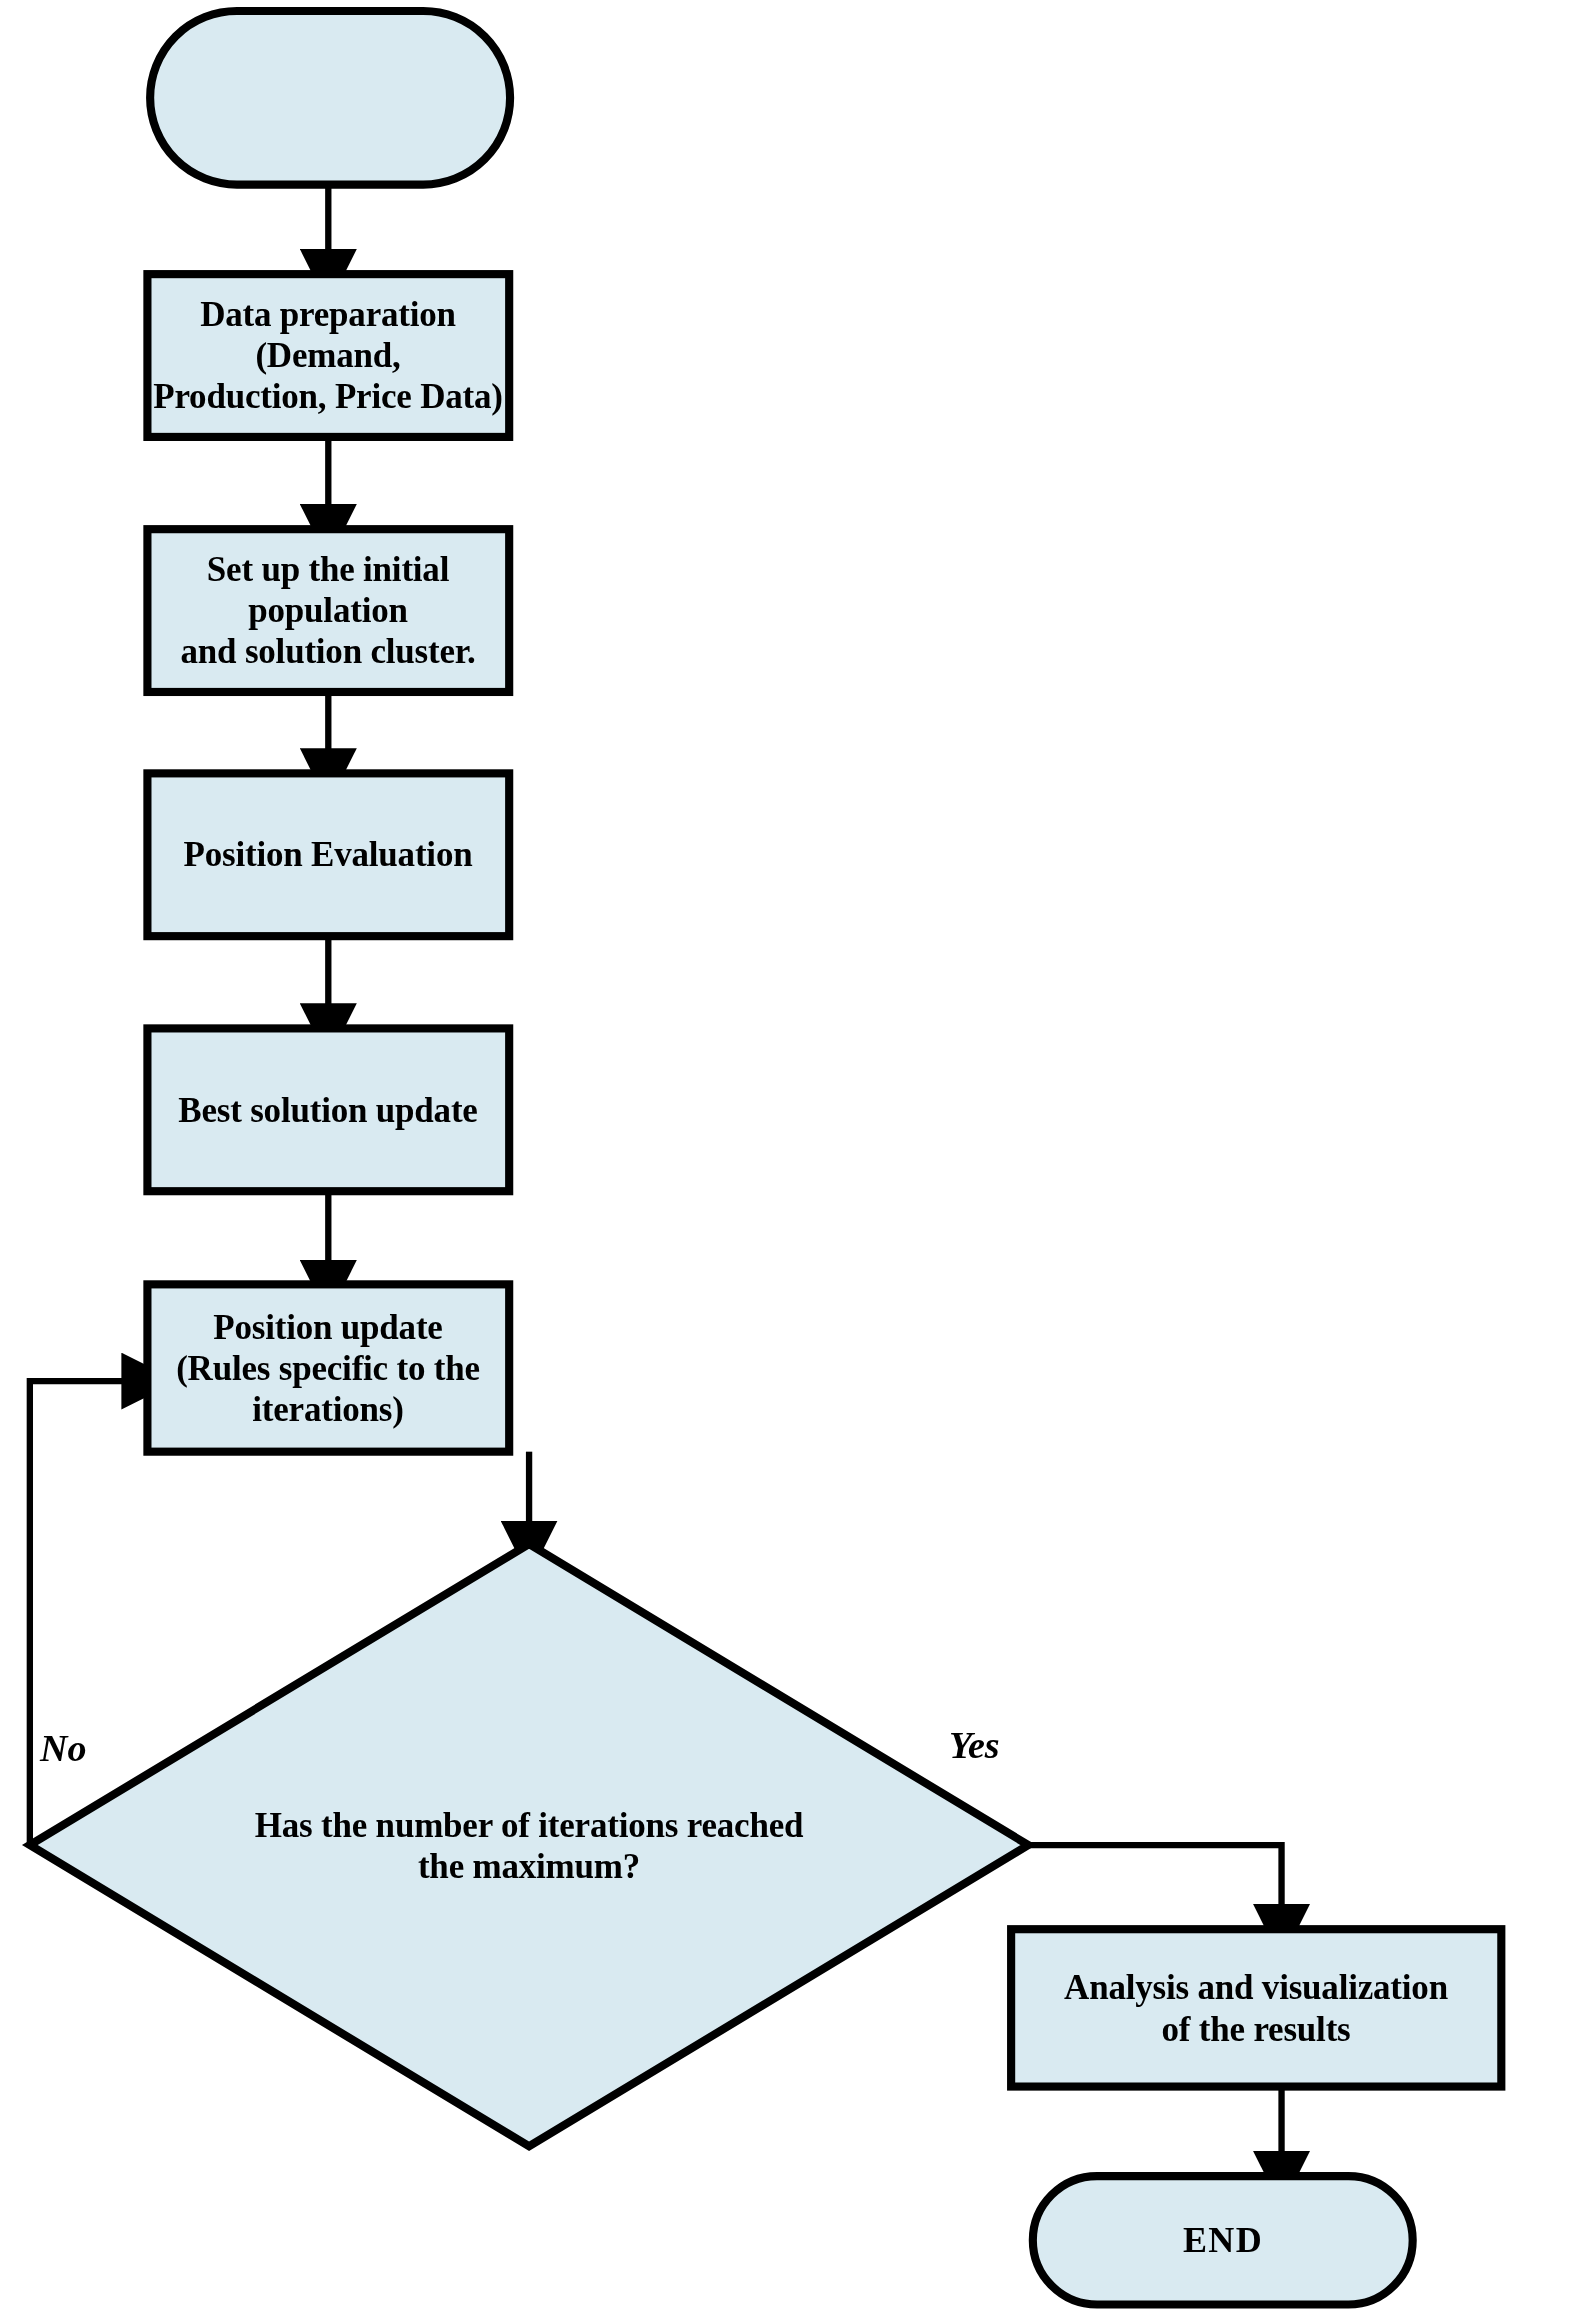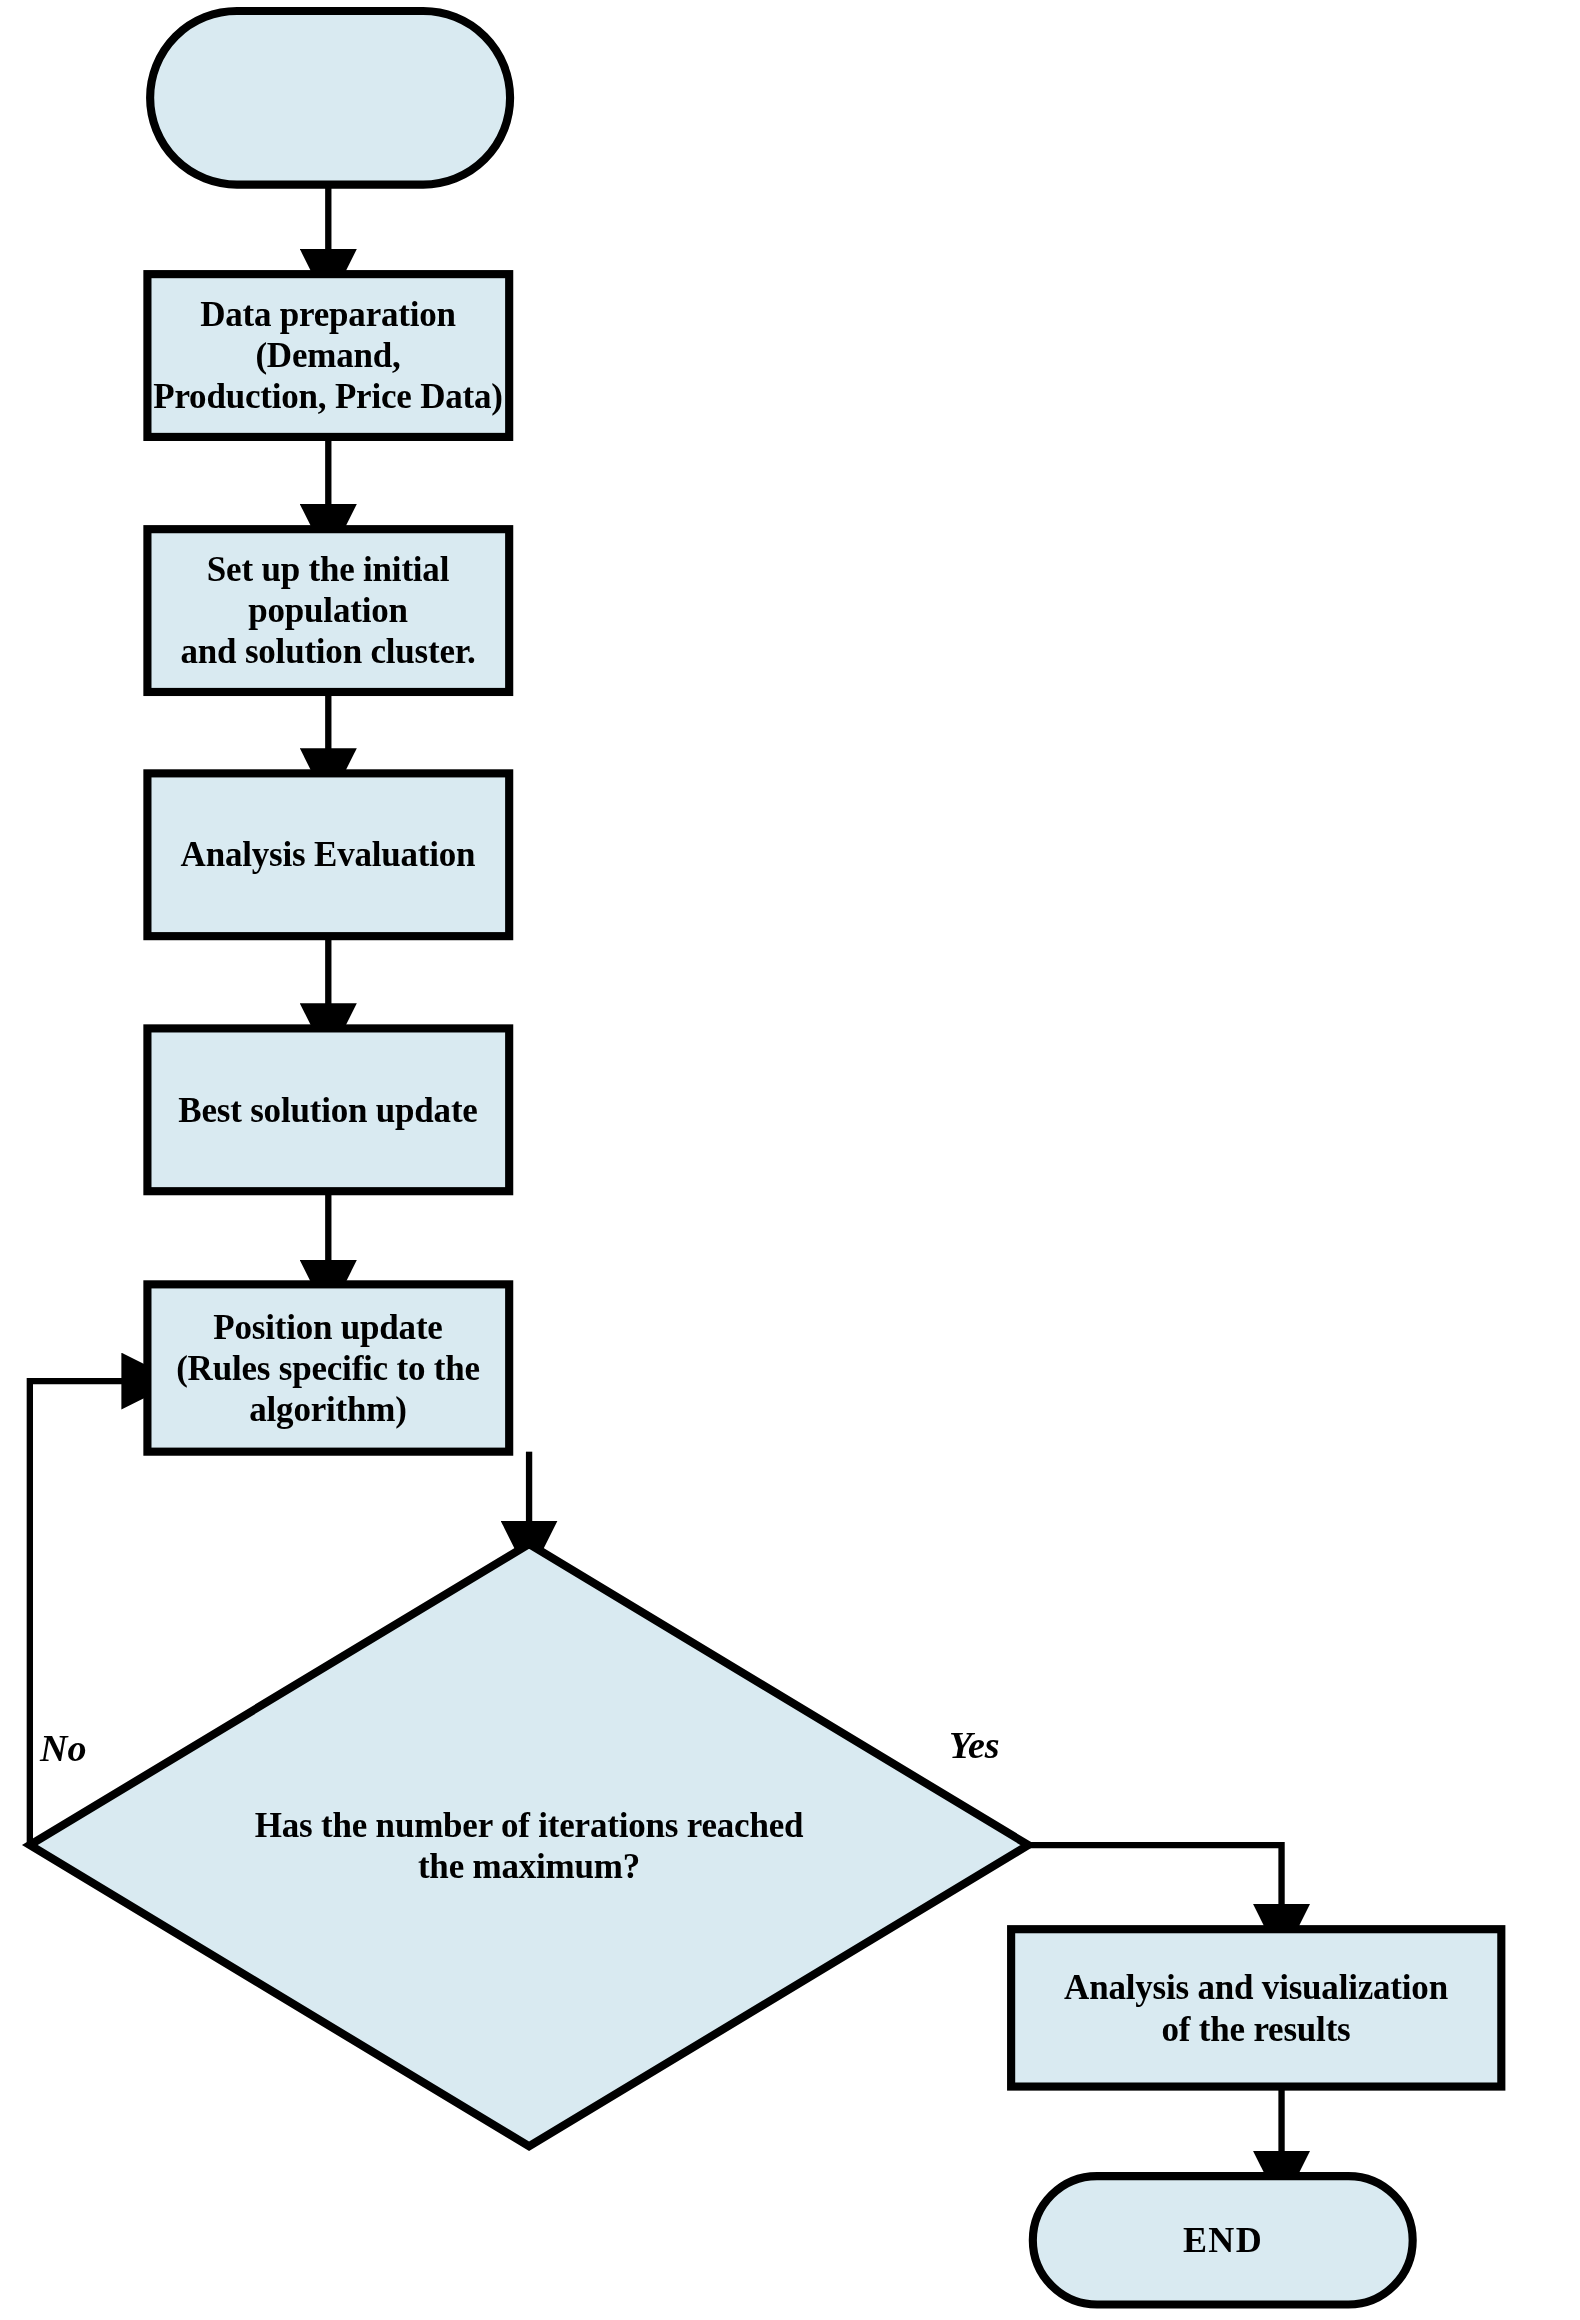--- a/index.html
+++ b/index.html
@@ -104,27 +104,27 @@
     <rect x="1142" y="2406" width="420" height="142" rx="71" ry="71" fill="#d9eaf1" stroke="#000000" stroke-width="9"></rect>
   </svg>
 
 
   <div class="node-label lbl-process" style="left:147px; top:274px; width:362px; height:163px;">Data preparation (Demand,
 Production, Price Data)</div>
 
   <div class="node-label lbl-process" style="left:147px; top:529px; width:362px; height:163px;">Set up the initial population
 and solution cluster.</div>
 
-  <div class="node-label lbl-process" style="left:147px; top:773px; width:362px; height:163px;">Analysis Evaluation</div>
+  <div class="node-label lbl-process" style="left:147px; top:773px; width:362px; height:163px;">Position Evaluation</div>
 
   <div class="node-label lbl-process" style="left:147px; top:1029px; width:362px; height:163px;">Best solution update</div>
 
   <div class="node-label lbl-process" style="left:147px; top:1285px; width:362px; height:167px;">Position update
 (Rules specific to the
-algorithm)</div>
+iterations)</div>
 
   <div class="node-label lbl-decision" style="left:167px; top:1787px; width:724px; height:118px;">Has the number of iterations reached
 the maximum?</div>
 
   <div class="node-label lbl-process" style="left:1011px; top:1930px; width:490px; height:157px;">Analysis and visualization
 of the results</div>
 
   <div class="node-label lbl-terminal" style="left:1033px; top:2176px; width:380px; height:128px;">END</div>
 
   <div class="edge-label" style="left:40px; top:1726px;">No</div>

